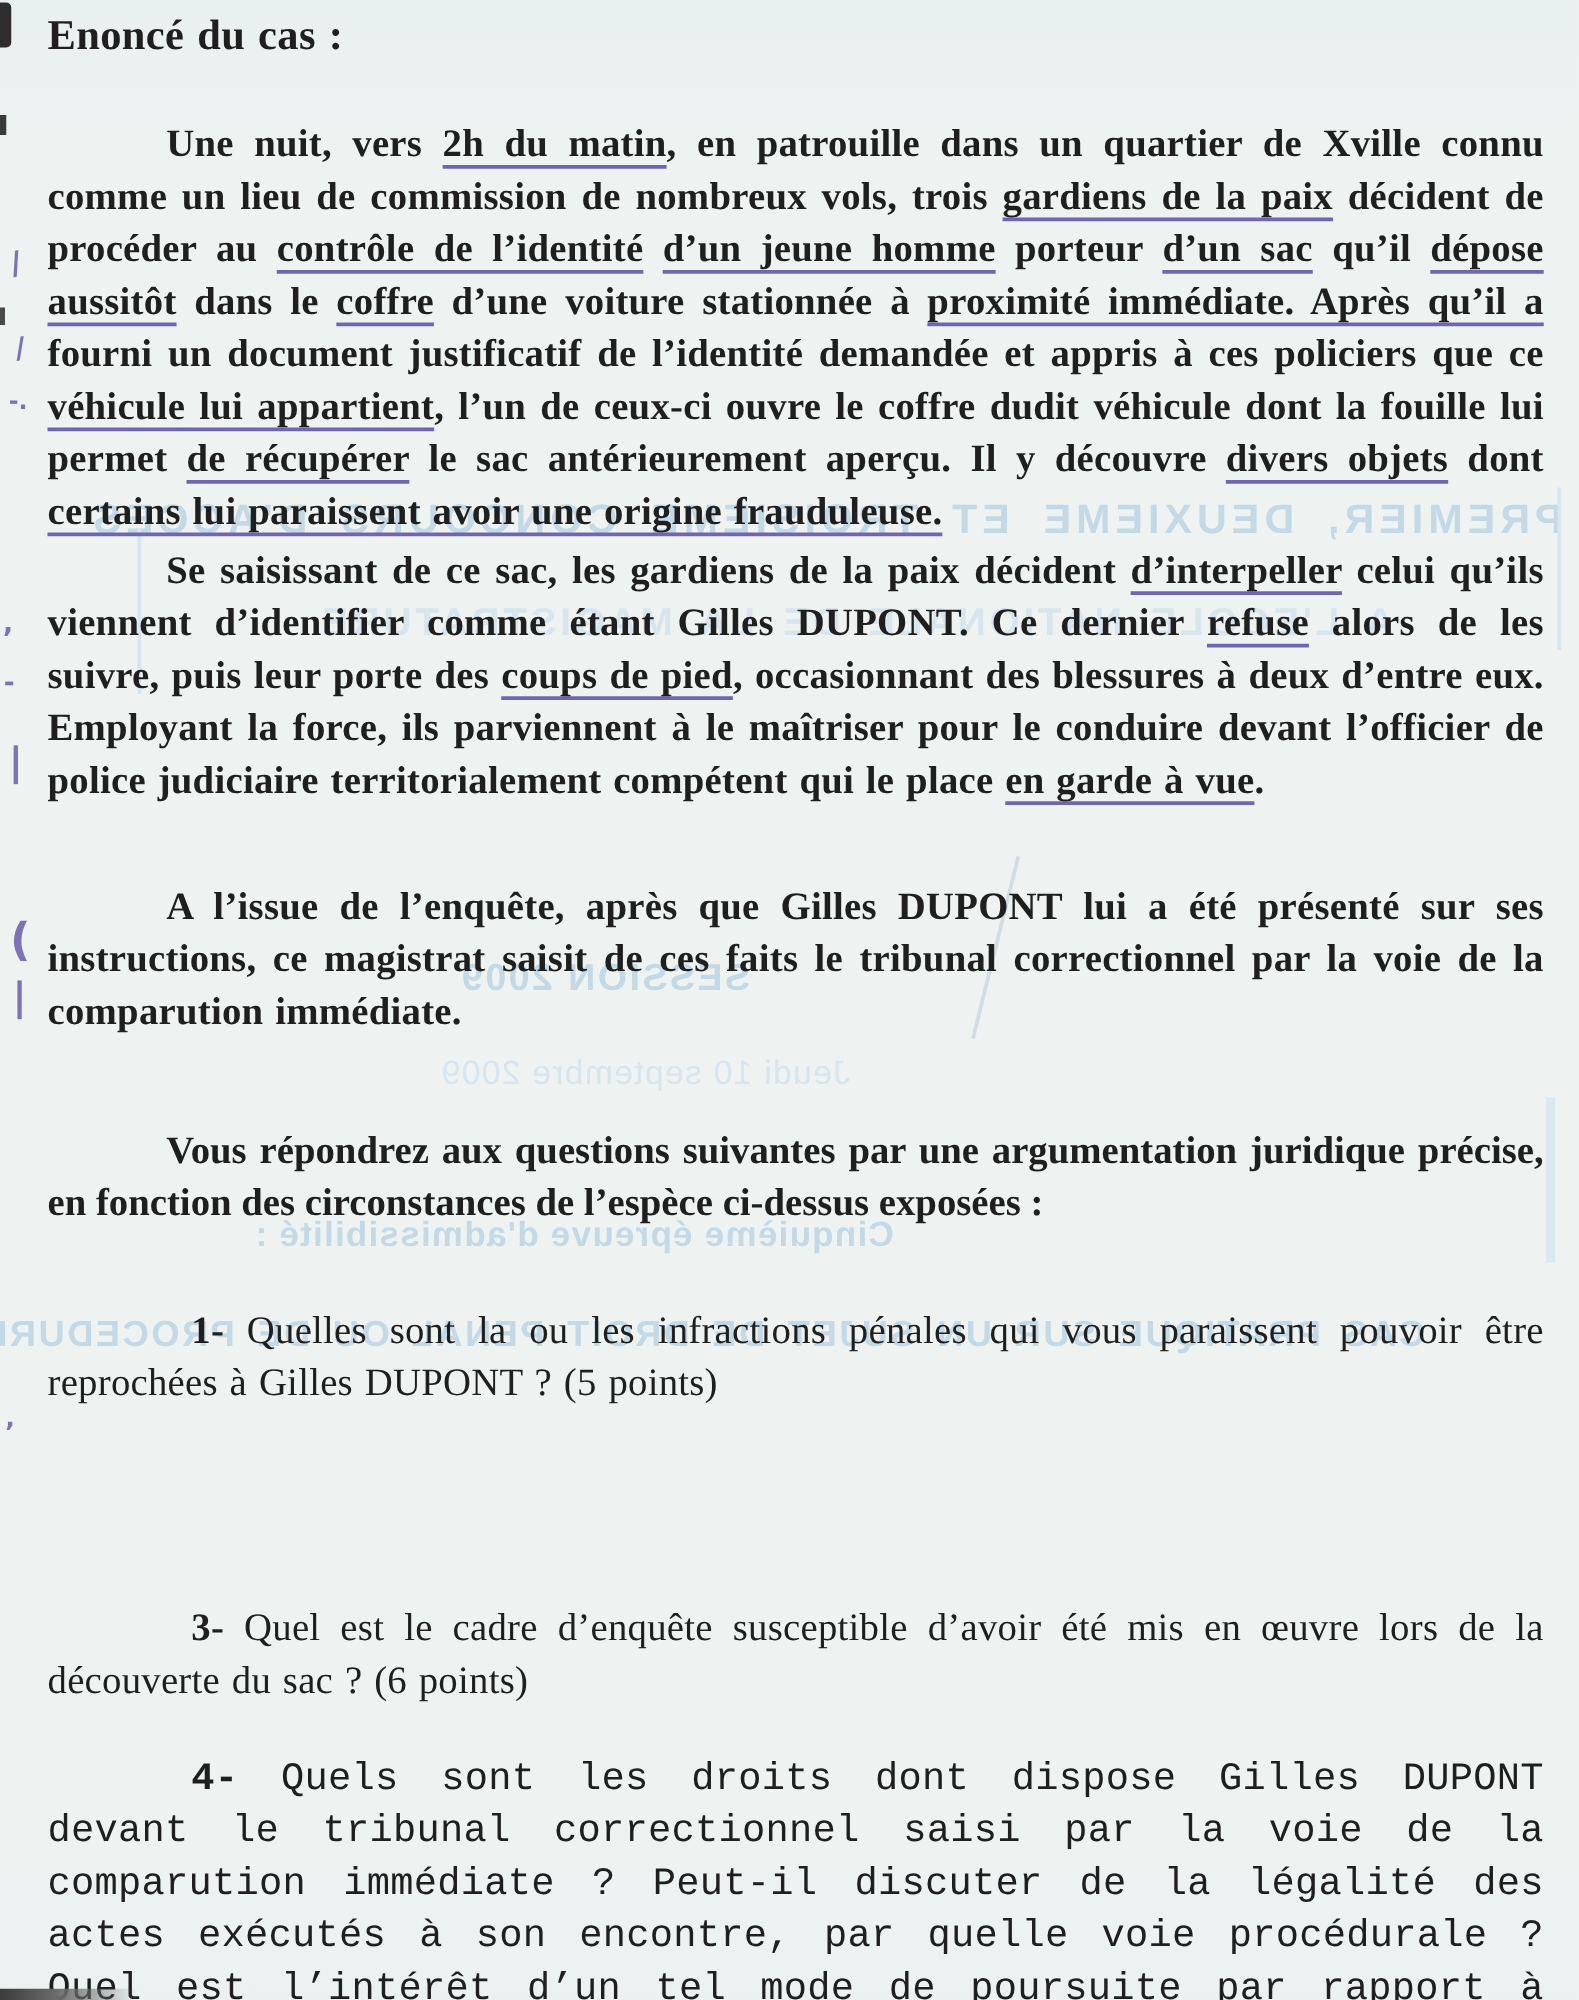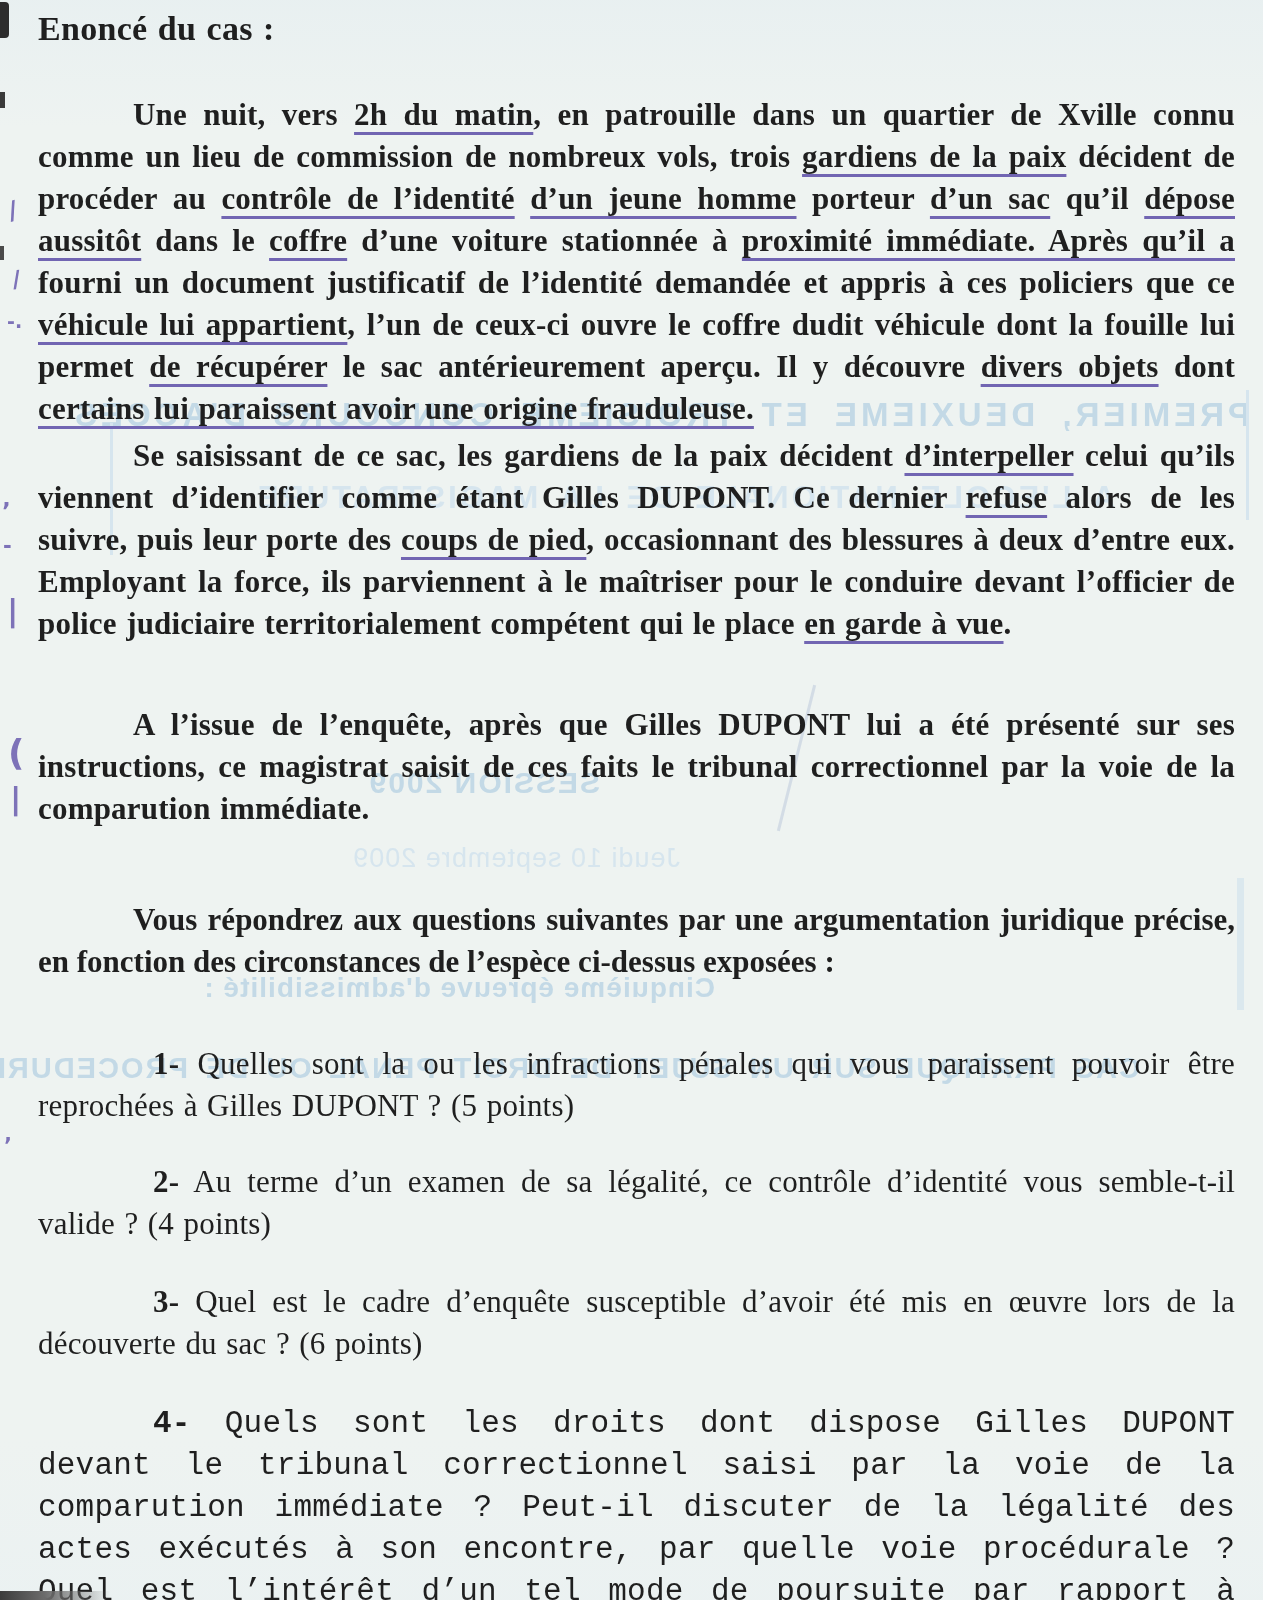--- a/index.html
+++ b/index.html
@@ -91,21 +91,20 @@
 
   <div class="block title">Enoncé du cas :</div>
 
   <div class="block p1 indent"><span>Une nuit, vers </span><span class="u">2h du matin</span><span>, en patrouille dans un quartier de Xville connu comme un lieu de commission de nombreux vols, trois </span><span class="u">gardiens de la paix</span><span> décident de procéder au </span><span class="u">contrôle de l’identité</span><span> </span><span class="u">d’un jeune homme</span><span> porteur </span><span class="u">d’un sac</span><span> qu’il </span><span class="u">dépose aussitôt</span><span> dans le </span><span class="u">coffre</span><span> d’une voiture stationnée à </span><span class="u">proximité immédiate. Après qu’il a</span><span> fourni un document justificatif de l’identité demandée et appris à ces policiers que ce </span><span class="u">véhicule lui appartient</span><span>, l’un de ceux-ci ouvre le coffre dudit véhicule dont la fouille lui permet </span><span class="u">de récupérer</span><span> le sac antérieurement aperçu. Il y découvre </span><span class="u">divers objets</span><span> dont </span><span class="u">certains lui paraissent avoir une origine frauduleuse.</span></div>
   <div class="block p2 indent"><span>Se saisissant de ce sac, les gardiens de la paix décident </span><span class="u">d’interpeller</span><span> celui qu’ils viennent d’identifier comme étant Gilles DUPONT. Ce dernier </span><span class="u">refuse</span><span> alors de les suivre, puis leur porte des </span><span class="u">coups de pied</span><span>, occasionnant des blessures à deux d’entre eux. Employant la force, ils parviennent à le maîtriser pour le conduire devant l’officier de police judiciaire territorialement compétent qui le place </span><span class="u">en garde à vue</span><span>.</span></div>
   <div class="block instr indent">Vous répondrez aux questions suivantes par une argumentation juridique précise, en fonction des circonstances de l’espèce ci-dessus exposées :</div>
 
   <div class="block p3 indent"><span>A l’issue de l’enquête, après que Gilles DUPONT lui a été présenté sur ses instructions, ce magistrat saisit de ces faits le tribunal correctionnel par la voie de la comparution immédiate.</span></div>
 
   <div class="block q1 q"><span class="b">1-</span><span> Quelles sont la ou les infractions pénales qui vous paraissent pouvoir être reprochées à Gilles DUPONT ? (5 points)</span></div>
-  <div class="block q2 q"><span class="b">2-</span><span> Au terme d’un examen de sa légalité, ce contrôle d’identité vous semble-t-il valide ? (4 points)</span></div>
   <div class="block q3 q"><span class="b">3-</span><span> Quel est le cadre d’enquête susceptible d’avoir été mis en œuvre lors de la découverte du sac ? (6 points)</span></div>
   <div class="block q4 q"><span class="b">4-</span><span> Quels sont les droits dont dispose Gilles DUPONT devant le tribunal correctionnel saisi par la voie de la comparution immédiate ? Peut-il discuter de la légalité des actes exécutés à son encontre, par quelle voie procédurale ? Quel est l’intérêt d’un tel mode de poursuite par rapport à ceux que peut mettre en œuvre le procureur de la République ? (5 points).</span></div>
 
   <span class="mk mk1">/</span>
   <span class="mk mk2">/</span>
   <span class="mk mk3">-.</span>
   <span class="mk mk4">’</span>
   <span class="mk mk5">-</span>
   <span class="mk mk6">|</span>
   <span class="mk mk7">(</span>

